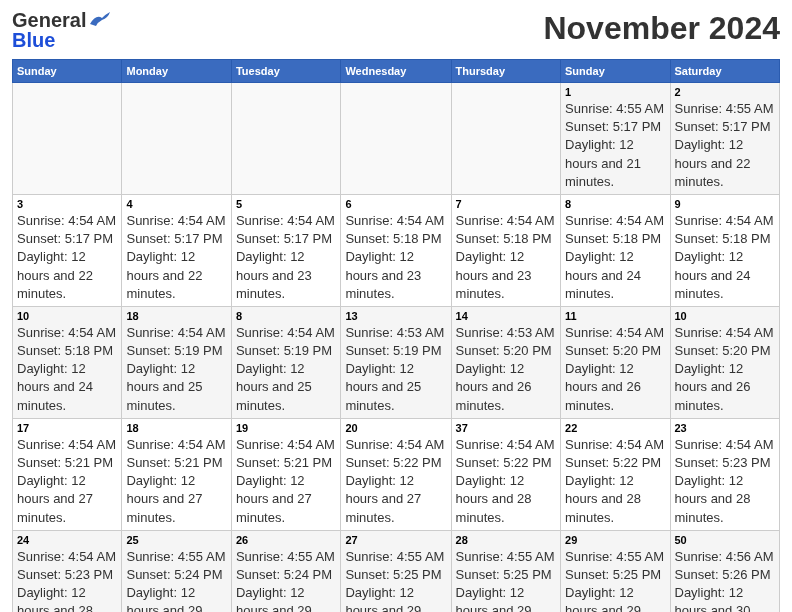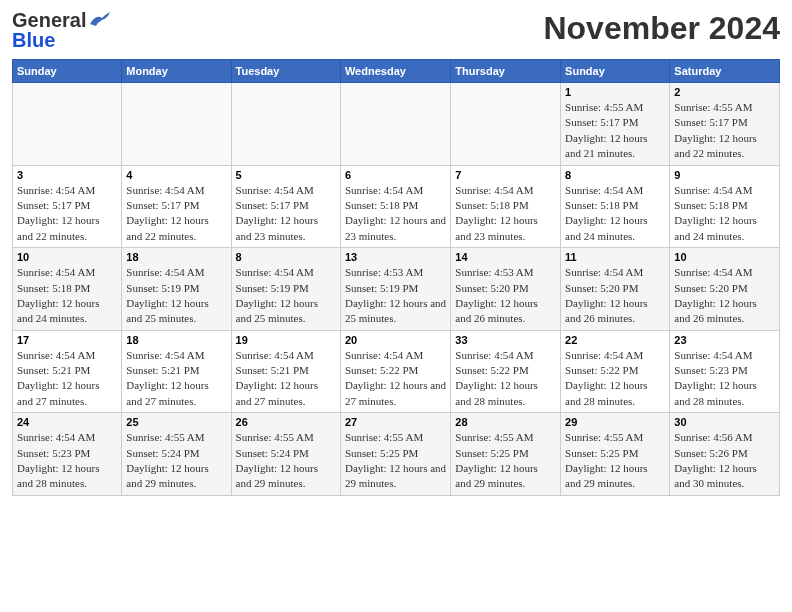--- a/index.html
+++ b/index.html
@@ -61,24 +61,23 @@
     .calendar tbody tr:nth-child(even) td {
       background: #fff;
     }
     .day-num {
       font-weight: bold;
       font-size: 11px;
       display: block;
       margin-bottom: 2px;
     }
     .day-info {
-      font-size: 11px;
+      font-size: 13px;
       color: #333;
       line-height: 1.4;
-      font-family: Liberation Serif, serif;
     }
     .empty { background: #f9f9f9 !important; }
     .logo-container {
       display: flex;
       align-items: center;
       gap: 2px;
     }
     .logo-word {
       font-size: 20px;
       font-weight: bold;
@@ -208,21 +207,21 @@
           </td>
           <td>
             <span class="day-num">19</span>
             <div class="day-info">Sunrise: 4:54 AM<br>Sunset: 5:21 PM<br>Daylight: 12 hours and 27 minutes.</div>
           </td>
           <td>
             <span class="day-num">20</span>
             <div class="day-info">Sunrise: 4:54 AM<br>Sunset: 5:22 PM<br>Daylight: 12 hours and 27 minutes.</div>
           </td>
           <td>
-            <span class="day-num">33</span>
+            <span class="day-num">37</span>
             <div class="day-info">Sunrise: 4:54 AM<br>Sunset: 5:22 PM<br>Daylight: 12 hours and 28 minutes.</div>
           </td>
           <td>
             <span class="day-num">22</span>
             <div class="day-info">Sunrise: 4:54 AM<br>Sunset: 5:22 PM<br>Daylight: 12 hours and 28 minutes.</div>
           </td>
           <td>
             <span class="day-num">23</span>
             <div class="day-info">Sunrise: 4:54 AM<br>Sunset: 5:23 PM<br>Daylight: 12 hours and 28 minutes.</div>
           </td>
@@ -246,19 +245,19 @@
           </td>
           <td>
             <span class="day-num">28</span>
             <div class="day-info">Sunrise: 4:55 AM<br>Sunset: 5:25 PM<br>Daylight: 12 hours and 29 minutes.</div>
           </td>
           <td>
             <span class="day-num">29</span>
             <div class="day-info">Sunrise: 4:55 AM<br>Sunset: 5:25 PM<br>Daylight: 12 hours and 29 minutes.</div>
           </td>
           <td>
-            <span class="day-num">30</span>
+            <span class="day-num">50</span>
             <div class="day-info">Sunrise: 4:56 AM<br>Sunset: 5:26 PM<br>Daylight: 12 hours and 30 minutes.</div>
           </td>
         </tr>
       </tbody>
   </table>
 </div>
 
 </body></html>

